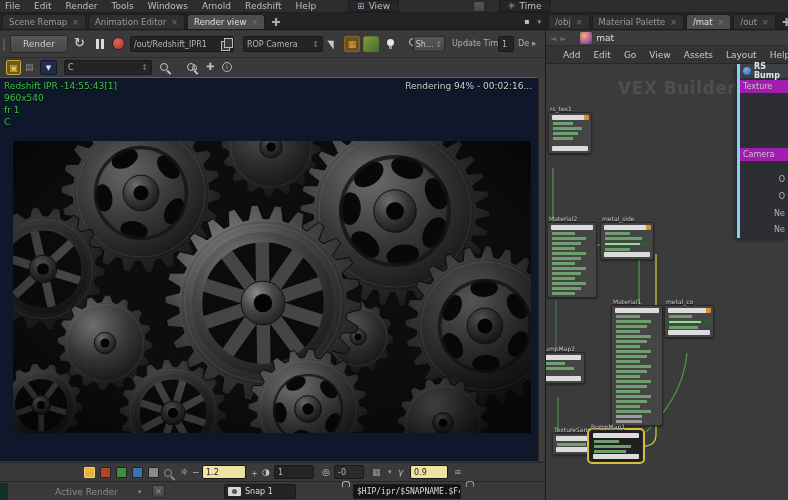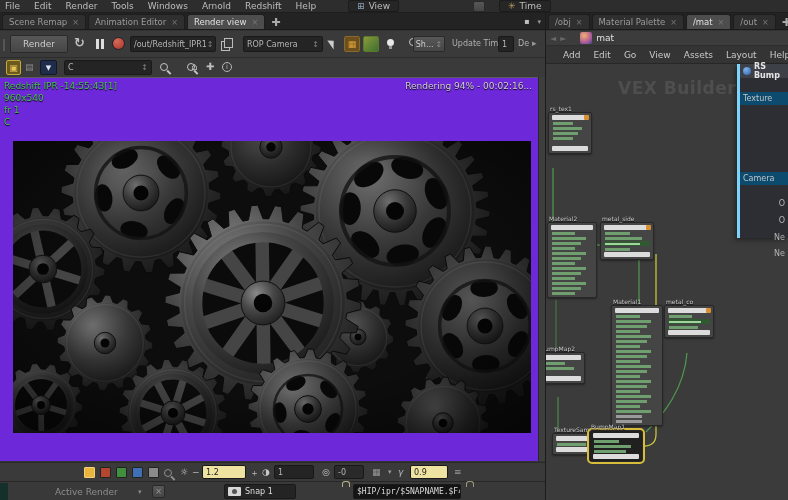--- a/index.html
+++ b/index.html
@@ -31,21 +31,21 @@
 .i-bulb{width:7px;height:7px;border-radius:50%;background:#e8e8e8;position:relative}
 .i-bulb::after{content:"";position:absolute;left:2px;top:7px;width:3px;height:3px;background:#999}
 .i-pick{width:0;height:0;border-left:5px solid #ccc;border-top:4px solid transparent;border-bottom:7px solid transparent;transform:rotate(-35deg)}
 .i-cam{width:13px;height:9px;background:#d8d8d8;border-radius:1px;position:relative}
 .i-cam::before{content:"";position:absolute;left:4px;top:2px;width:5px;height:5px;border-radius:50%;background:#555}
 .i-lock{width:8px;height:6px;background:#b5b08a;border-radius:1px;position:relative;margin-top:4px}
 .i-lock::before{content:"";position:absolute;left:1px;top:-4px;width:6px;height:5px;border:1.5px solid #b5b08a;border-bottom:none;border-radius:3px 3px 0 0}
 .circle-i{width:10px;height:10px;border:1px solid #b5b5b5;border-radius:50%;font-size:7px;line-height:9px;text-align:center;color:#b5b5b5}
 .sq{width:11px;height:11px;border:1px solid #222;border-radius:1px}
 
-.viewport{left:0;top:77px;width:538px;height:384px;background:#6d28d9;border-top:1px solid #5c5c5c}
+.viewport{left:0;top:77px;width:538px;height:384px;background:#0f172a;border-top:1px solid #5c5c5c}
 .ovl{position:absolute;font-size:9px;color:#3fc43f;text-shadow:0 1px 1px #000}
 
 .statusbar{left:0;top:481px;width:545px;height:19px;background:#393939;border-top:1px solid #262626;color:#8d8d8d}
 
 .netmenu{display:flex;gap:13px;align-items:center;color:#c8c8c8;font-size:9px}
 .watermark{font-weight:bold;font-size:17px;color:#4e4e4e;letter-spacing:.5px}
 
 .node{position:absolute;background:#454545;border:1px solid #272727;border-radius:2px;box-shadow:0 1px 2px rgba(0,0,0,.4);padding:1px}
 .node.selected{background:#202020;outline:2px solid #d8bc3c;border-radius:3px}
 .ntitle{position:absolute;top:-8px;left:1px;font-size:6px;color:#cfcfcf;white-space:nowrap;text-shadow:0 1px 1px #000}
@@ -60,21 +60,21 @@
 .nrow.h{height:5px;background:#315931}
 .nrow.h::before{content:"";position:absolute;left:1px;top:1.5px;height:2.5px;width:75%;background:#9fd49f}
 .nrow.d{height:4px}
 .nrow.d::before{content:"";position:absolute;left:1px;top:1px;height:2.5px;width:60%;background:#9a9a9a}
 .nrow.s{height:4px}
 
 .ppanel{left:737px;top:64px;width:51px;height:174px;background:#2c2e33;border-left:3px solid #7dd3fc;box-shadow:-2px 2px 5px rgba(0,0,0,.4);z-index:30}
 .prow{font-size:8px;color:#c4c4c4;padding:2px 3px;white-space:nowrap;overflow:hidden}
 .phead{background:#3d4046;display:flex;align-items:center;gap:3px;height:14px;padding:0 3px;font-weight:bold;color:#e4e4e4}
 .pdot{width:8px;height:8px;border-radius:50%;background:radial-gradient(circle at 35% 30%,#7fb2e8,#2a5fa8);flex:0 0 8px}
-.psec{background:#0c4a6e;margin-top:14px}
+.psec{background:#a21caf;margin-top:2px}
 .pright{text-align:right;color:#b4b4b4}
 </style>
 </head>
 <body>
 
 <div class="abs menubar">
   <span>File</span>
   <span>Edit</span>
   <span>Render</span>
   <span>Tools</span>
@@ -134,21 +134,21 @@
 </div>
 
 <div class="abs tbar" style="top:31px;height:27px;border-bottom:1px solid #2c2c2c">
   <div class="abs" style="left:3px;top:8px;width:2px;height:12px;background:#555"></div>
   <div class="abs btn" style="left:10px;top:4px;width:58px;height:18px">
       <span>Render</span>
     </div>
   <span class="abs icon" style="left:74px;top:4px;font-size:13px;font-weight:bold">↻</span>
   <span class="abs icon i-pause" style="left:96px;top:8px"></span>
   <span class="abs icon i-rec" style="left:112px;top:6px"></span>
-  <div class="abs field" style="left:130px;top:5px;width:86px;height:16px">
+  <div class="abs field" style="left:130px;top:5px;width:104px;height:16px">
     <span>/out/Redshift_IPR1</span>
       <span class="swap">↕</span>
   </div>
   <span class="abs icon i-copy" style="left:224px;top:7px"></span>
   <div class="abs field" style="left:243px;top:5px;width:80px;height:16px">
     <span>ROP Camera</span>
       <span class="swap">↕</span>
   </div>
   <span class="abs icon i-pick" style="left:330px;top:7px"></span>
   <div class="abs btn" style="left:344px;top:5px;width:16px;height:16px;background:#6b4f1d;border-color:#8a6a2a">

